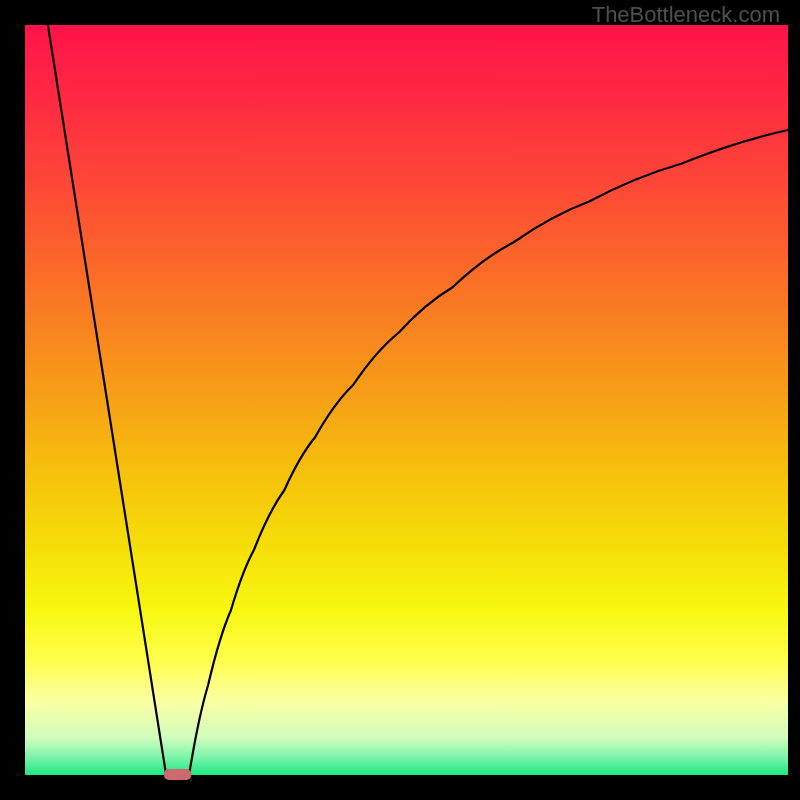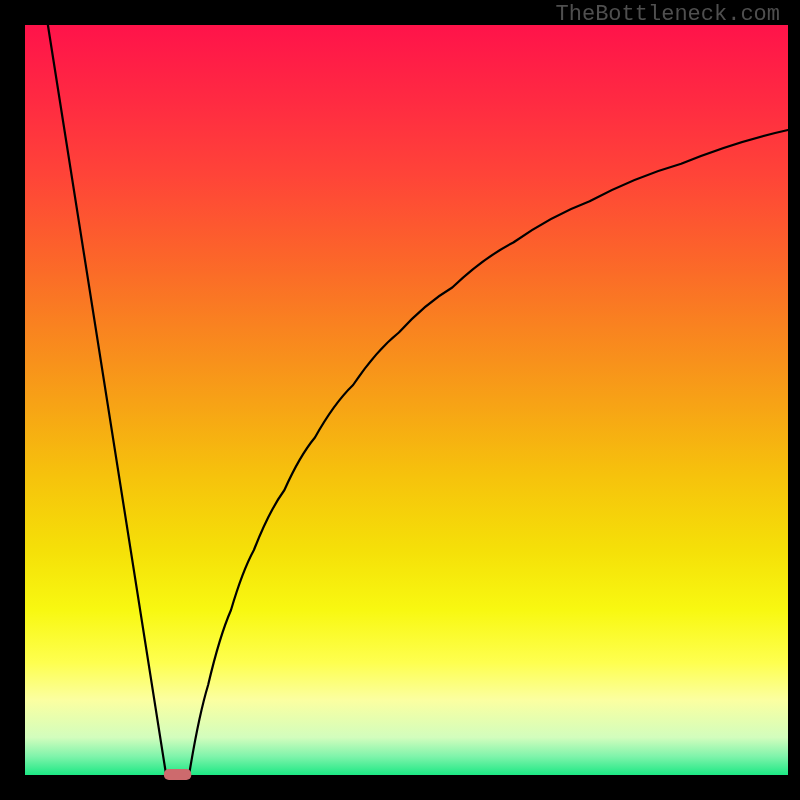--- a/index.html
+++ b/index.html
@@ -17,21 +17,21 @@
   }
   svg {
     position: absolute;
     top: 0;
     left: 0;
   }
   .watermark {
     position: absolute;
     top: 2px;
     right: 20px;
-    font-family: Liberation Mono, monospace;
+    font-family: Liberation Sans, sans-serif;
     font-size: 22px;
     color: #4f4f4f;
     letter-spacing: 0px;
   }
 </style>
 </head>
 <body>
 
 <div class="stage">
   <svg id="svg-root" width="800" height="800" viewBox="0 0 800 800">

